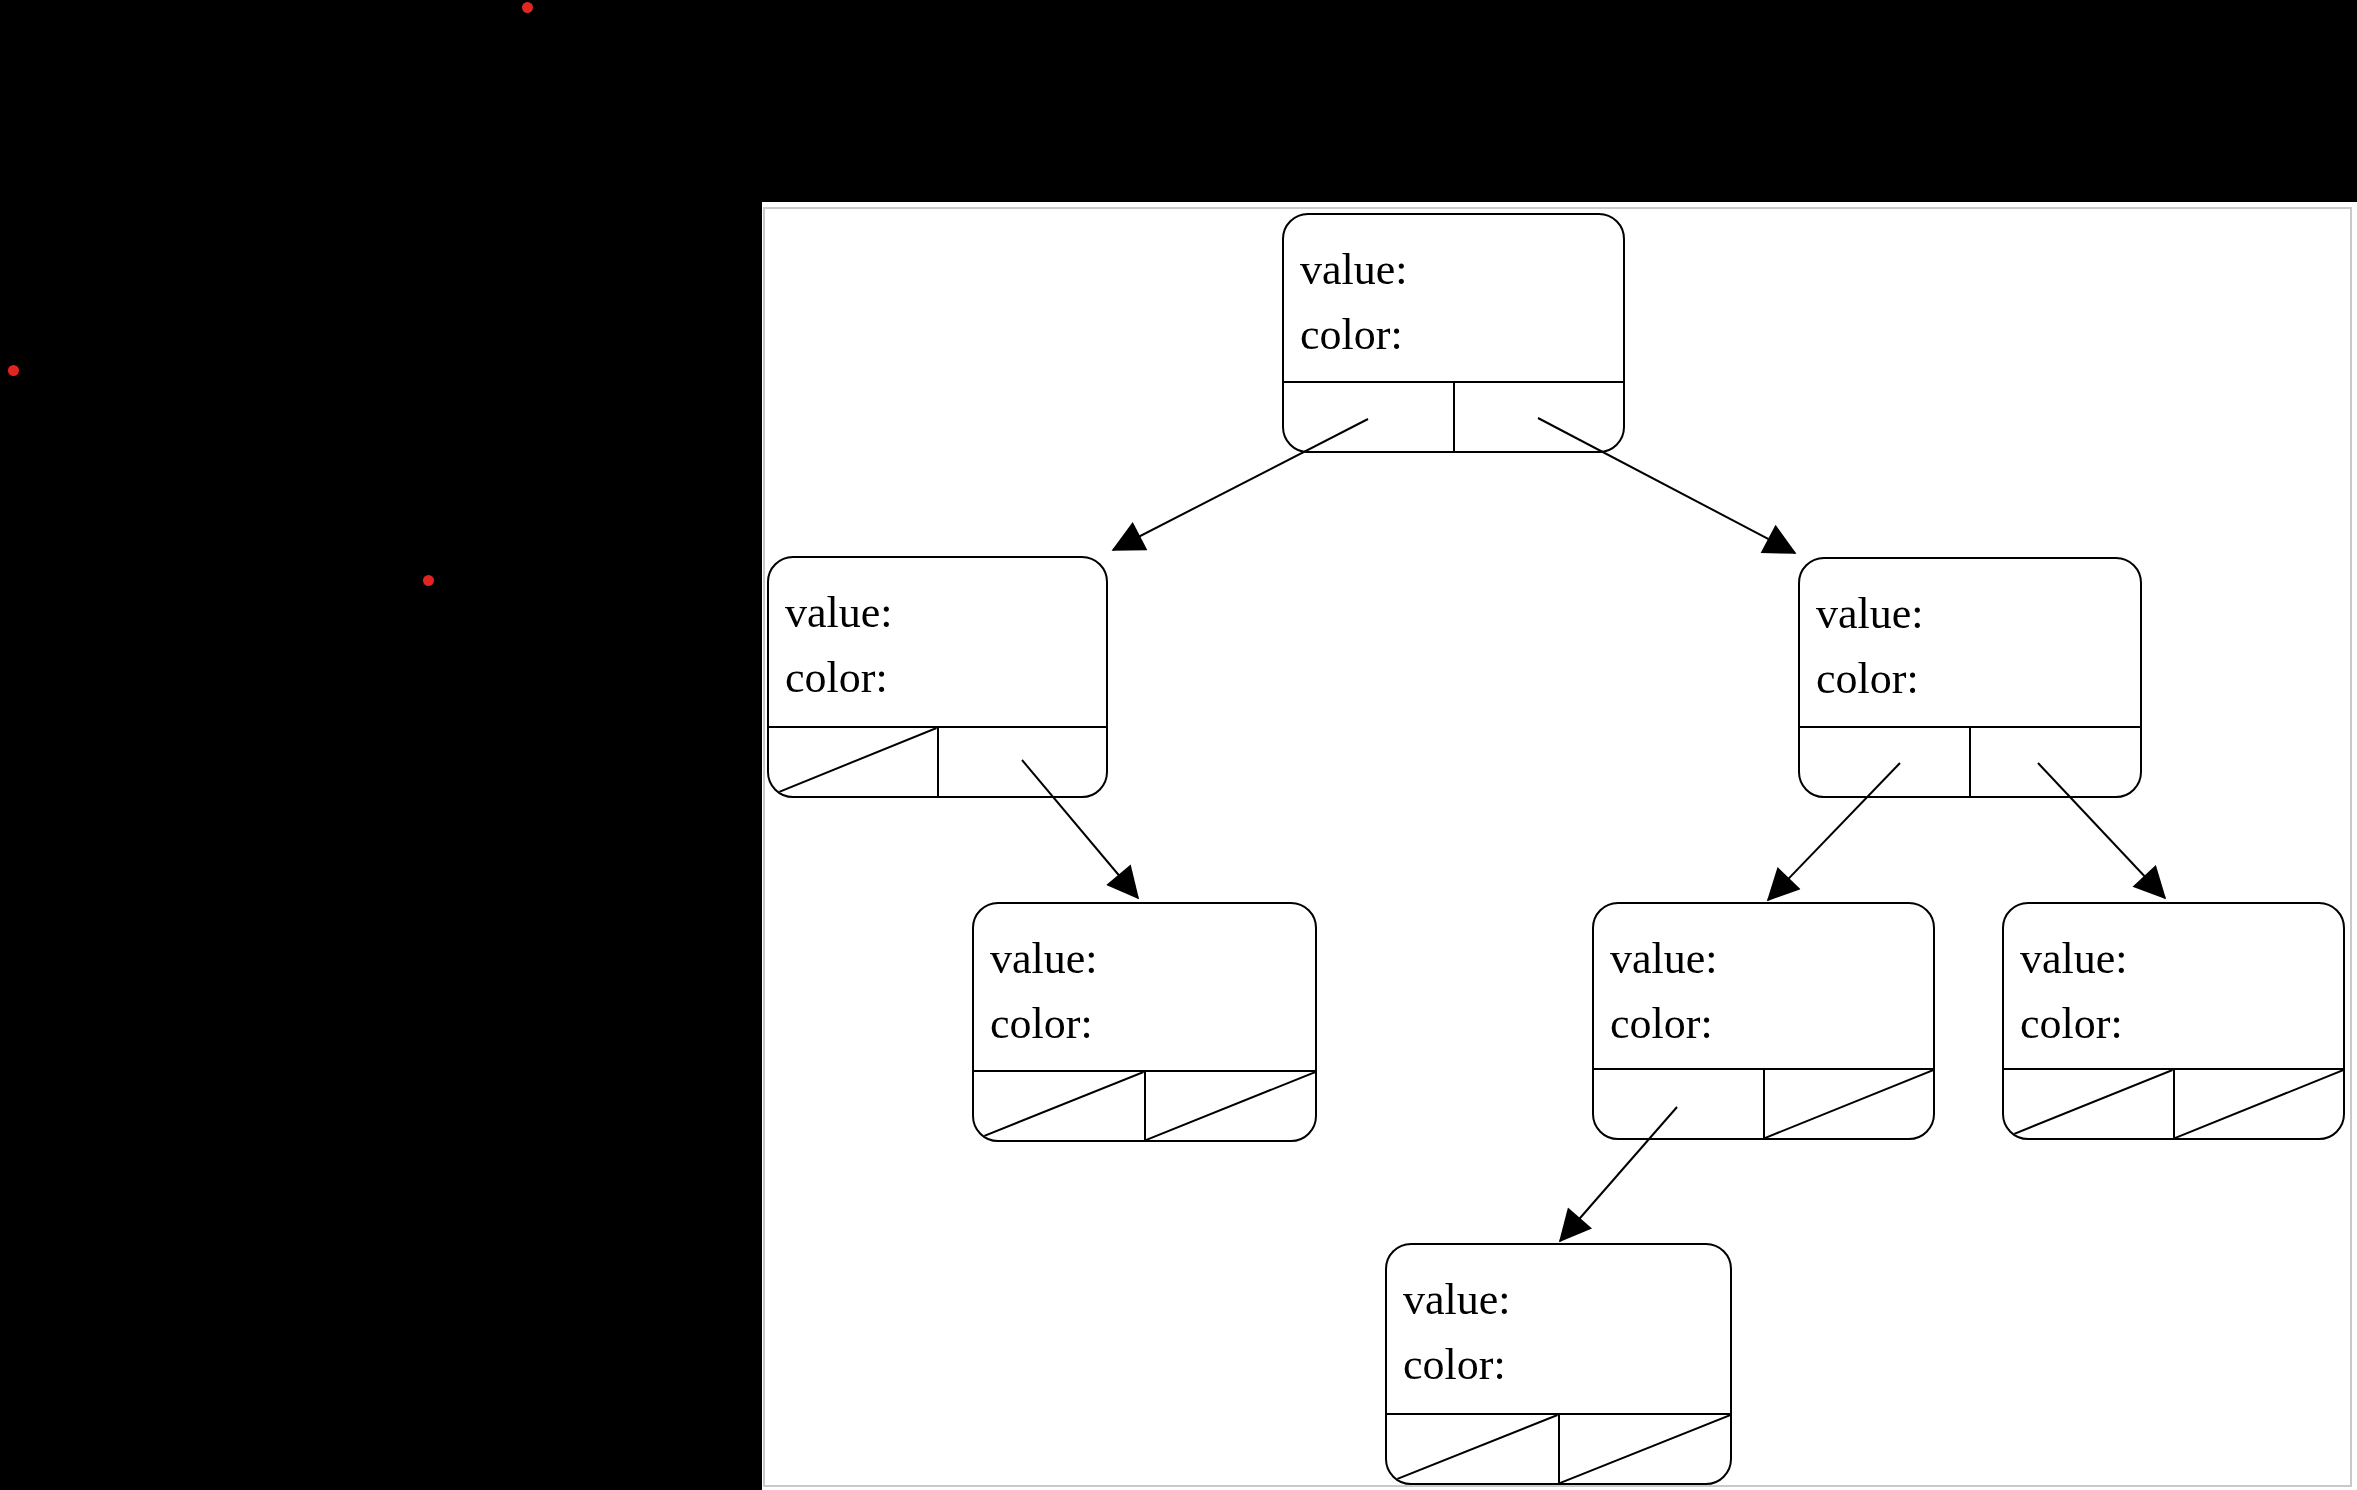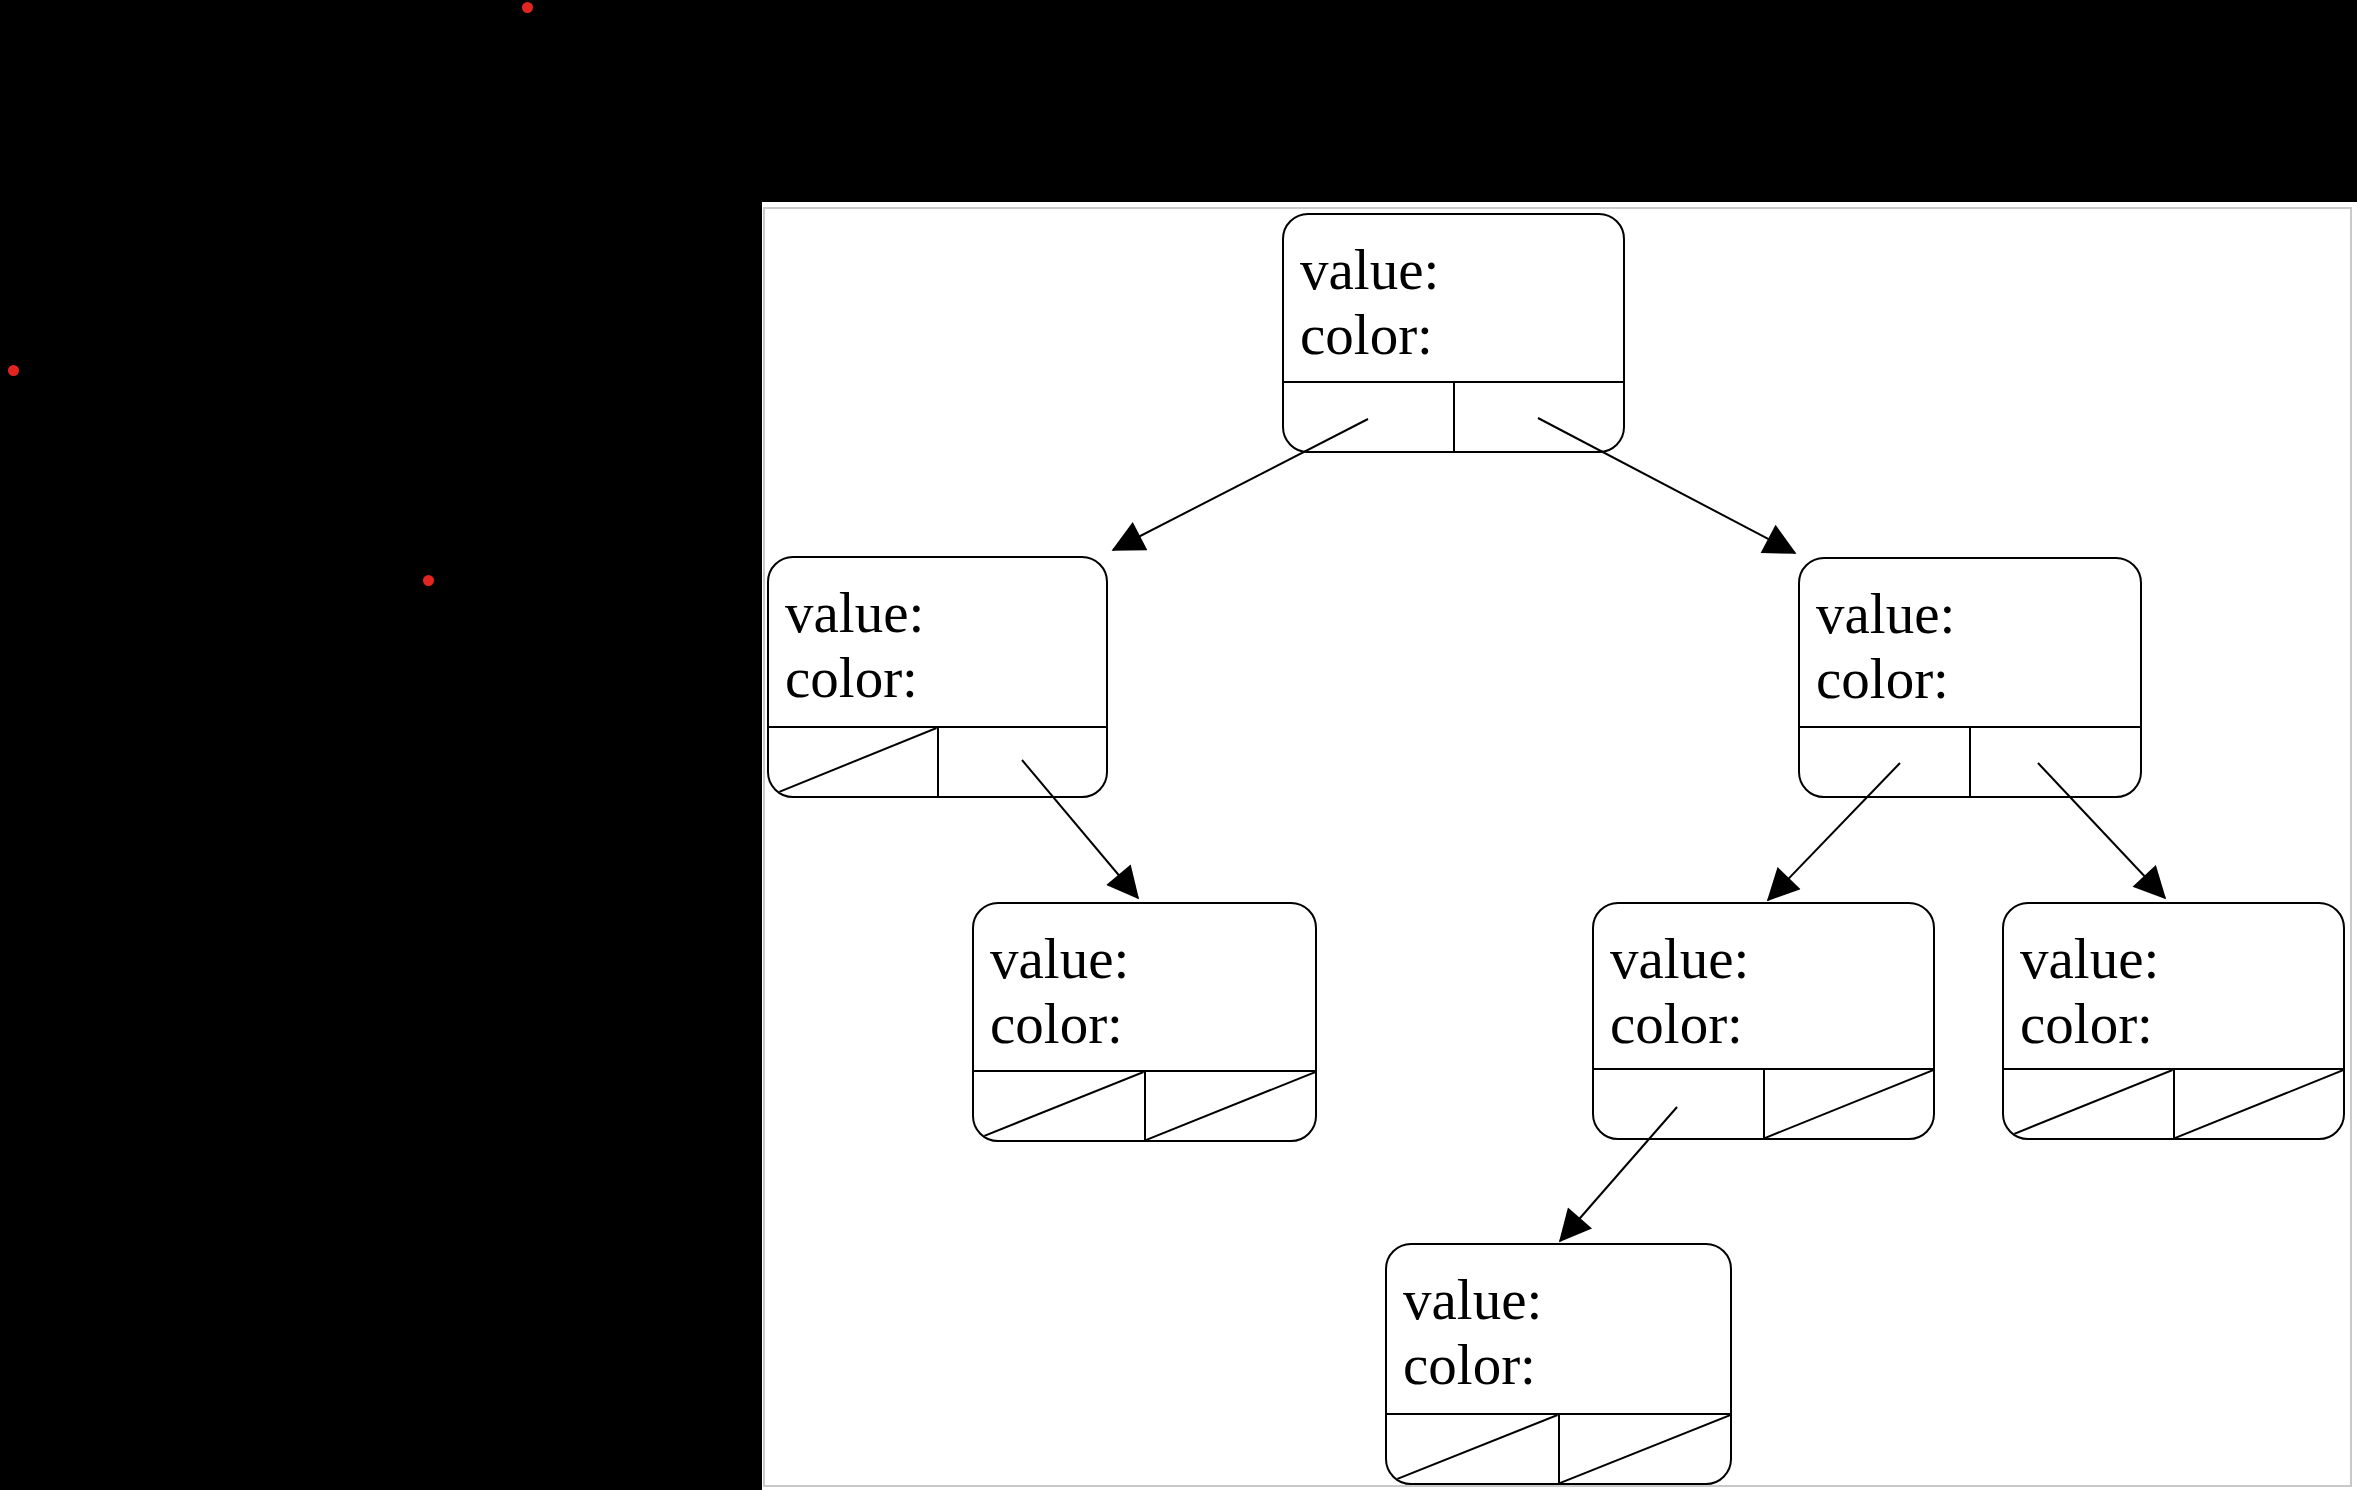--- a/index.html
+++ b/index.html
@@ -34,21 +34,21 @@
     border:2px solid #000;
     border-radius:26px;
     overflow:hidden;
   }
   .node-fields{
     position:absolute;
     left:0;right:0;top:0;bottom:68px;
     padding:22px 0 0 16px;
   }
   .node-field-line{
-    font-size:57px;
+    font-size:44px;
     line-height:65px;
     color:#000;
     white-space:pre;
   }
   .ptr-row{
     position:absolute;
     left:0;right:0;bottom:0;
     height:68px;
     border-top:2px solid #000;
     display:flex;

